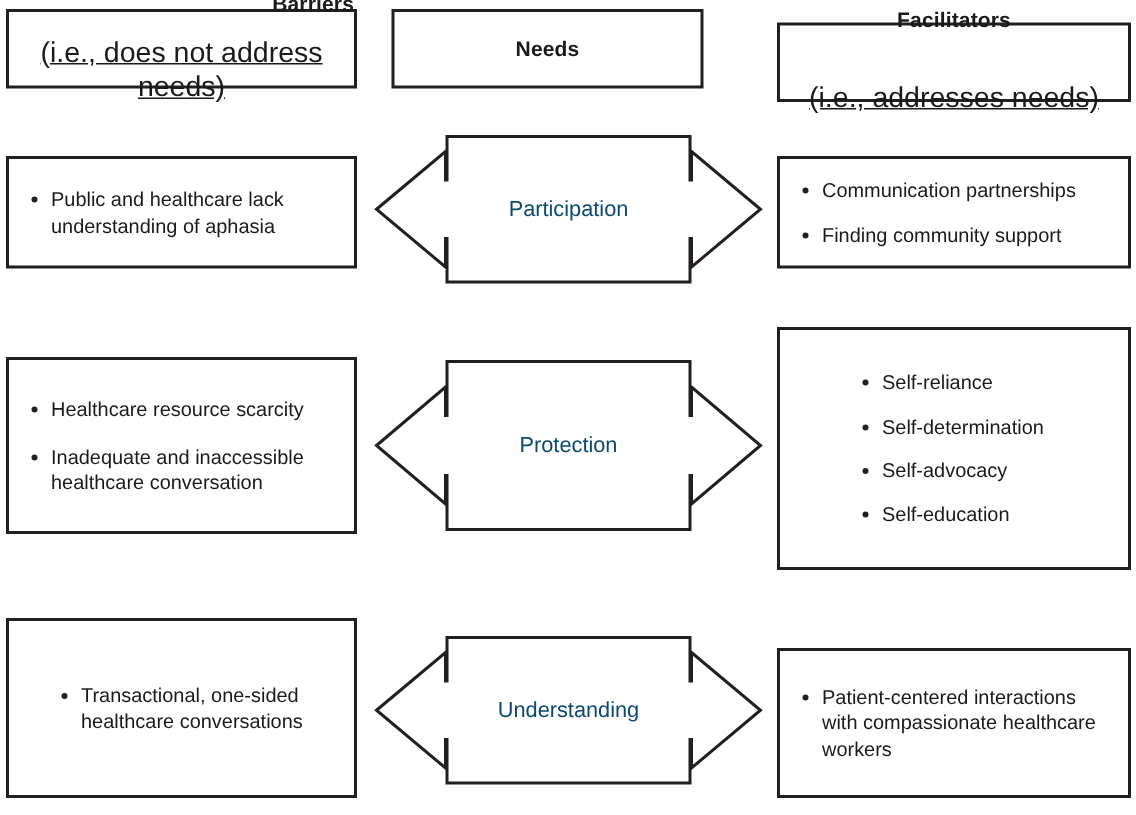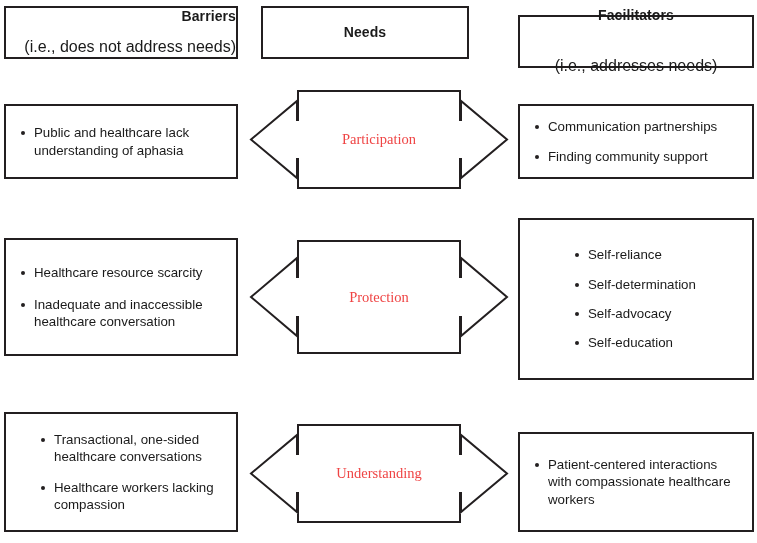--- a/index.html
+++ b/index.html
@@ -34,23 +34,24 @@
     justify-content: center;
     text-align: center;
     line-height: 1.25;
   }
   .header-title {
     font-size: 14px;
     font-weight: bold;
     letter-spacing: 0.1px;
   }
   .header-sub {
-    font-size: 16px;
+    font-size: 19px;
     font-weight: normal;
     margin-top: 12px;
+    text-decoration: underline;
   }
 
   
   .list-box {
     display: flex;
     flex-direction: column;
     justify-content: center;
   }
   .bullets {
     list-style: none;
@@ -95,23 +96,22 @@
     stroke: #231f20;
     stroke-width: 2;
     stroke-linejoin: miter;
   }
   .needs-label {
     position: absolute;
     display: flex;
     align-items: center;
     justify-content: center;
     font-size: 14.5px;
-    color: #ef4444;
+    color: #0c4a6e;
     white-space: nowrap;
-    font-family: Liberation Serif, serif;
   }
 </style>
 </head>
 <body>
 
 <div id="canvas">
 
   <div class="box header-box" style="left:4px; top:6px; width:234px; height:53px;align-items:flex-end;">
     <div class="header-title">Barriers</div>
     <div class="header-sub">(i.e., does not address needs)</div>
@@ -202,21 +202,20 @@
       <li>Self-reliance</li>
       <li>Self-determination</li>
       <li>Self-advocacy</li>
       <li>Self-education</li>
     </ul>
   </div>
 
   <div class="box list-box" style="left:4px; top:412px; width:234px; height:120px;padding-left:20px;">
     <ul class="bullets tight">
       <li>Transactional, one-sided healthcare conversations</li>
-      <li>Healthcare workers lacking compassion</li>
     </ul>
   </div>
 
   <div class="arrow-wrap" style="left:250px; top:423px; width:258px; height:101px;">
     <svg viewBox="0 0 258 101" preserveAspectRatio="none" aria-hidden="true">
       <path class="arrow-shape" d="M 1 50.5
                L 47 12
                L 47 31
                L 48 31
                L 48 2

